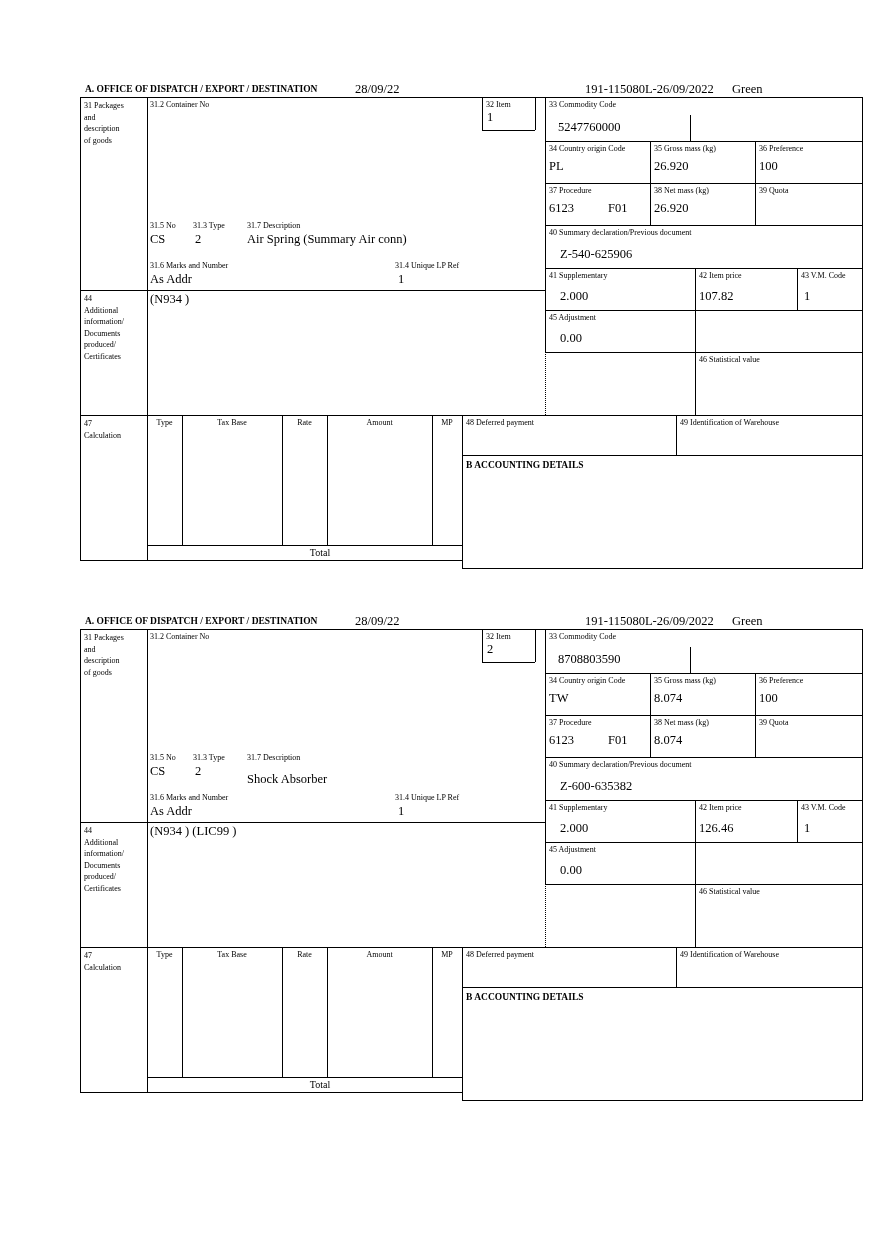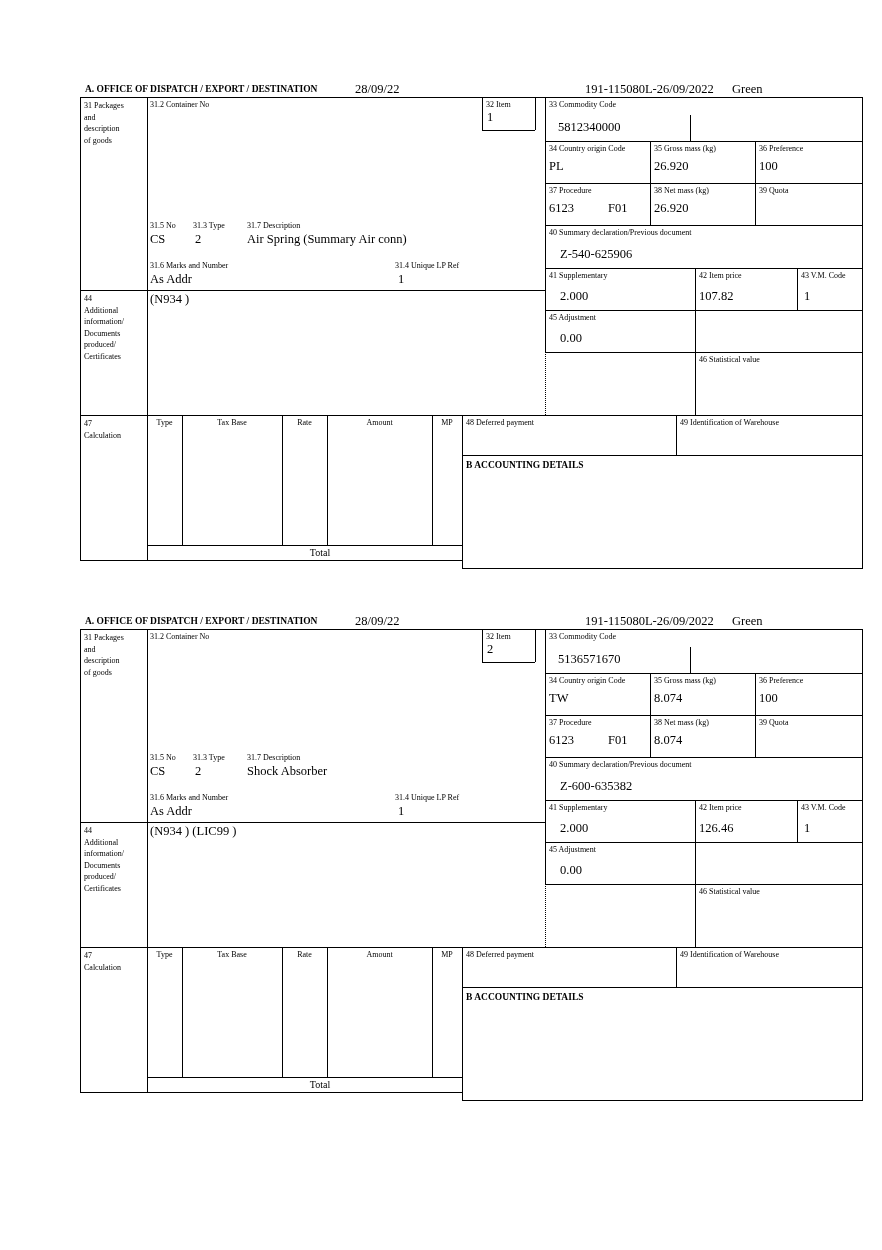--- a/index.html
+++ b/index.html
@@ -94,21 +94,21 @@
       <span class="val" style="left:70px;top:135px">CS</span>
       <span class="val" style="left:115px;top:135px">2</span>
       <span class="val" style="left:167px;top:135px">Air Spring (Summary Air conn)</span>
       <span class="lbl" style="left:70px;top:164px">31.6 Marks and Number</span>
       <span class="lbl" style="left:315px;top:164px">31.4 Unique LP Ref</span>
       <span class="val" style="left:70px;top:175px">As Addr</span>
       <span class="val" style="left:318px;top:175px">1</span>
       <span class="val" style="left:70px;top:195px">(N934 )</span>
 
       <span class="lbl" style="left:469px;top:3px">33 Commodity Code</span>
-      <span class="val" style="left:478px;top:23px">5812340000</span>
+      <span class="val" style="left:478px;top:23px">5247760000</span>
       <span class="lbl" style="left:469px;top:47px">34 Country origin Code</span>
       <span class="val" style="left:469px;top:62px">PL</span>
       <span class="lbl" style="left:574px;top:47px">35 Gross mass (kg)</span>
       <span class="val" style="left:574px;top:62px">26.920</span>
       <span class="lbl" style="left:679px;top:47px">36 Preference</span>
       <span class="val" style="left:679px;top:62px">100</span>
       <span class="lbl" style="left:469px;top:89px">37 Procedure</span>
       <span class="val" style="left:469px;top:104px">6123</span>
       <span class="val" style="left:528px;top:104px">F01</span>
       <span class="lbl" style="left:574px;top:89px">38 Net mass (kg)</span>
@@ -196,29 +196,29 @@
 Calculation</div>
 
       <span class="lbl" style="left:70px;top:3px">31.2 Container No</span>
       <span class="lbl" style="left:406px;top:3px">32 Item</span>
       <span class="val" style="left:407px;top:13px">2</span>
       <span class="lbl" style="left:70px;top:124px">31.5 No</span>
       <span class="lbl" style="left:113px;top:124px">31.3 Type</span>
       <span class="lbl" style="left:167px;top:124px">31.7 Description</span>
       <span class="val" style="left:70px;top:135px">CS</span>
       <span class="val" style="left:115px;top:135px">2</span>
-      <span class="val" style="left:167px;top:135px">Shock Absorber</span>
+      <span class="val" style="left:167px;top:143px">Shock Absorber</span>
       <span class="lbl" style="left:70px;top:164px">31.6 Marks and Number</span>
       <span class="lbl" style="left:315px;top:164px">31.4 Unique LP Ref</span>
       <span class="val" style="left:70px;top:175px">As Addr</span>
       <span class="val" style="left:318px;top:175px">1</span>
       <span class="val" style="left:70px;top:195px">(N934 ) (LIC99 )</span>
 
       <span class="lbl" style="left:469px;top:3px">33 Commodity Code</span>
-      <span class="val" style="left:478px;top:23px">5136571670</span>
+      <span class="val" style="left:478px;top:23px">8708803590</span>
       <span class="lbl" style="left:469px;top:47px">34 Country origin Code</span>
       <span class="val" style="left:469px;top:62px">TW</span>
       <span class="lbl" style="left:574px;top:47px">35 Gross mass (kg)</span>
       <span class="val" style="left:574px;top:62px">8.074</span>
       <span class="lbl" style="left:679px;top:47px">36 Preference</span>
       <span class="val" style="left:679px;top:62px">100</span>
       <span class="lbl" style="left:469px;top:89px">37 Procedure</span>
       <span class="val" style="left:469px;top:104px">6123</span>
       <span class="val" style="left:528px;top:104px">F01</span>
       <span class="lbl" style="left:574px;top:89px">38 Net mass (kg)</span>

